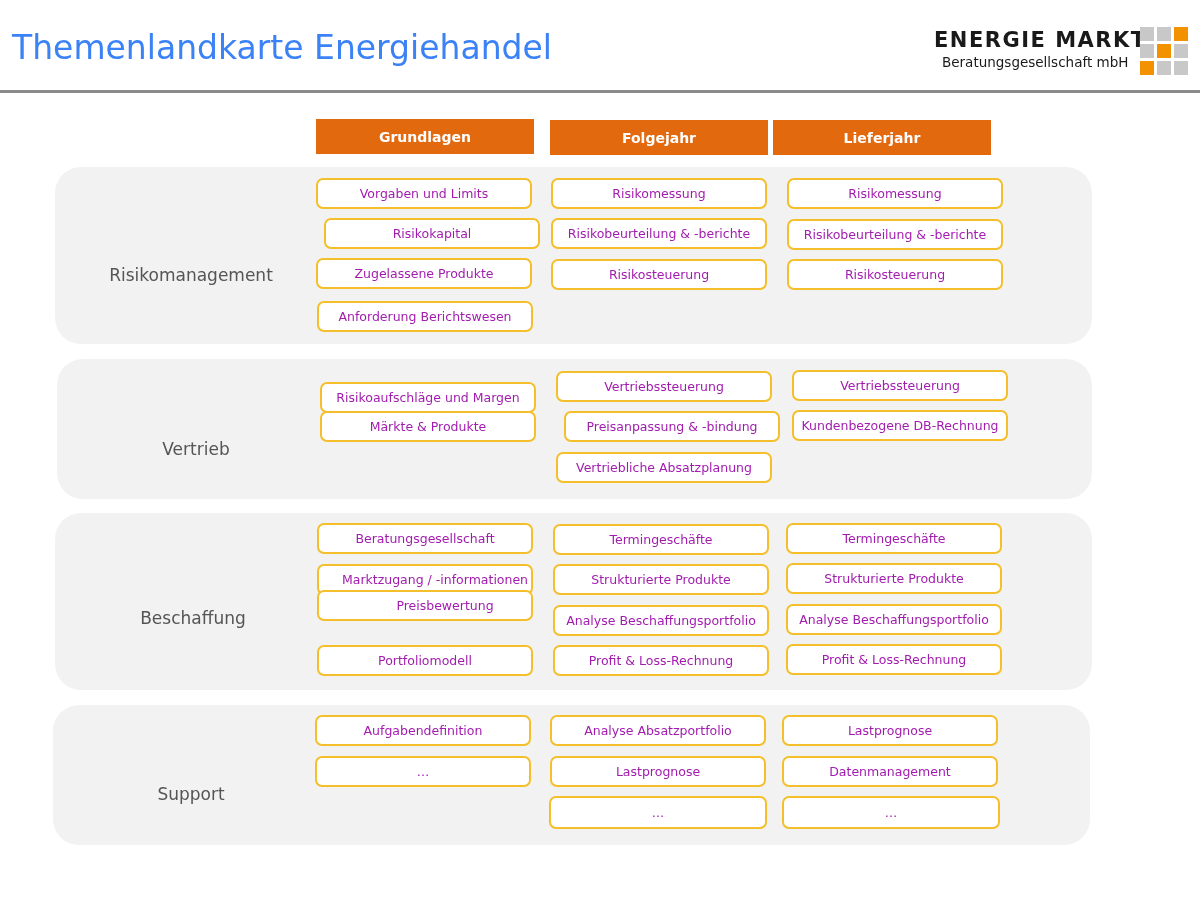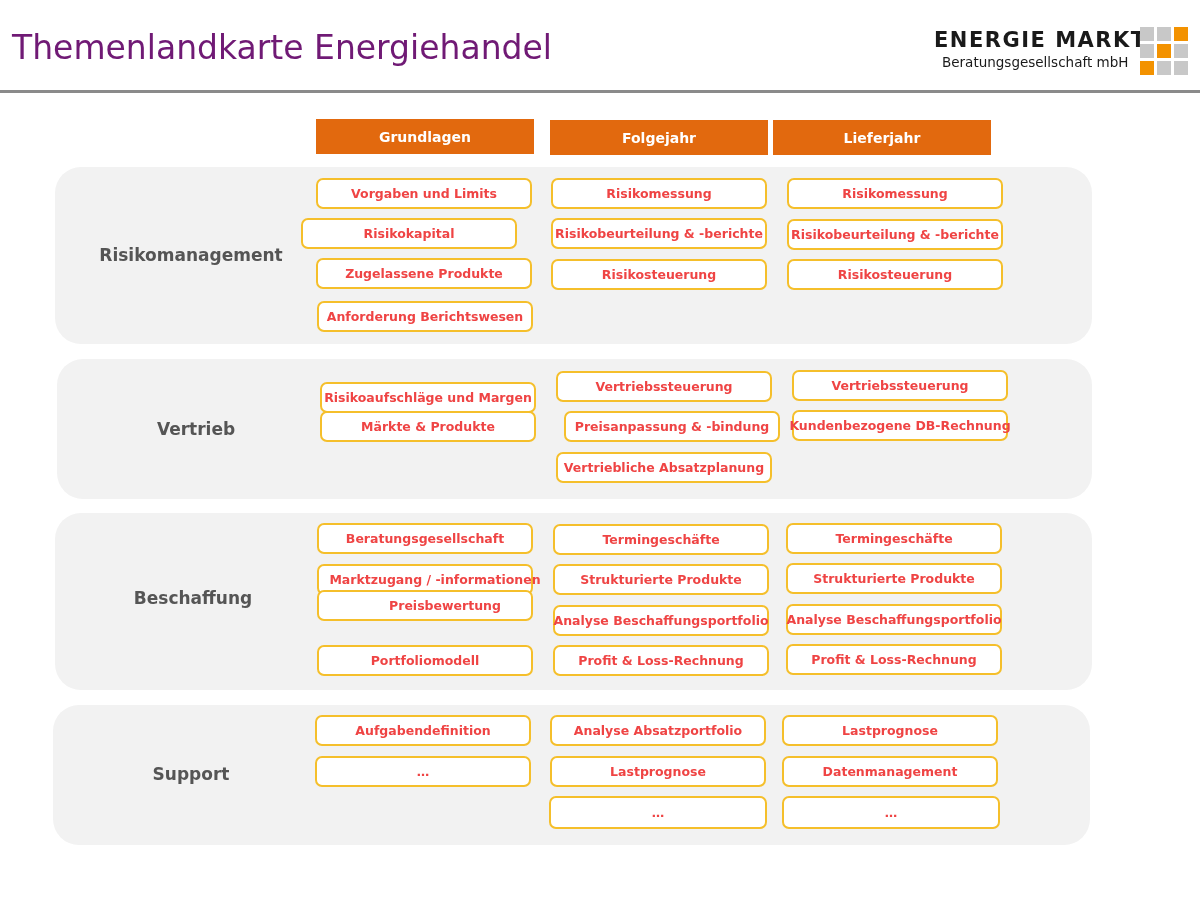--- a/index.html
+++ b/index.html
@@ -1,30 +1,30 @@
 <!DOCTYPE html>
 <html><head>
 <meta charset="utf-8">
 <style>
   html, body { margin:0; padding:0; }
   body { width:1200px; height:900px; background:#ffffff; position:relative; overflow:hidden;
          font-family:"DejaVu Sans", "Liberation Sans", sans-serif; color:#222; }
-  .title { position:absolute; left:12px; top:28px; font-size:33px; color:#701a75; font-weight:normal; letter-spacing:0px; }
+  .title { position:absolute; left:12px; top:28px; font-size:33px; color:#3b82f6; font-weight:normal; letter-spacing:0px; }
   .rule { position:absolute; left:0; top:90px; width:1200px; height:3px; background:#8a8a8a; }
   .logo { position:absolute; left:934px; top:28px; }
   .logo-main { position:absolute; left:0; top:0; font-family:"DejaVu Sans", sans-serif; font-weight:bold; font-size:21px; color:#1a1a1a; letter-spacing:1.5px; white-space:nowrap; }
   .logo-sub { position:absolute; left:8px; top:26px; font-size:13.5px; color:#1a1a1a; white-space:nowrap; }
   .logo-grid { position:absolute; left:1140px; top:27px; display:grid; grid-template-columns:repeat(3,14px); grid-gap:3px; }
   .logo-grid span { width:14px; height:14px; display:block; }
   .col-head { position:absolute; top:119px; height:35px; width:218px; background:#e2690e; color:#fff;
               font-weight:bold; font-size:14px; display:flex; align-items:center; justify-content:center; }
   .band { position:absolute; background:#f2f2f2; border-radius:26px; }
-  .band-label { position:absolute; font-weight:bold; font-size:17px; color:#555; text-align:center; width:240px; }
+  .band-label { position:absolute; font-weight:normal; font-size:17px; color:#555; text-align:center; width:240px;margin-top:20px; }
   .box { position:absolute; width:216px; height:31px; background:#fff; border:2px solid #f5bf2b; border-radius:7px;
-         box-sizing:border-box; display:flex; align-items:center; justify-content:center; font-size:12.5px; color:#ef4444; white-space:nowrap;font-weight:bold; }
+         box-sizing:border-box; display:flex; align-items:center; justify-content:center; font-size:12.5px; color:#a21caf; white-space:nowrap; }
 </style>
 </head>
 <body>
 
 <div class="title">Themenlandkarte Energiehandel</div>
 
 <div class="logo">
   <div class="logo-main">ENERGIE MARKT</div>
   <div class="logo-sub">Beratungsgesellschaft mbH</div>
 </div>
@@ -52,21 +52,21 @@
 <div class="band" style="left:57px;top:359px;width:1035px;height:140px;"></div>
 <div class="band-label" style="left:76px;top:419px;">Vertrieb</div>
 
 <div class="band" style="left:55px;top:513px;width:1037px;height:177px;"></div>
 <div class="band-label" style="left:73px;top:588px;">Beschaffung</div>
 
 <div class="band" style="left:53px;top:705px;width:1037px;height:140px;"></div>
 <div class="band-label" style="left:71px;top:764px;">Support</div>
 
 <div class="box" style="left:316px;top:178px;">Vorgaben und Limits</div>
-<div class="box" style="left:301px;top:218px;">Risikokapital</div>
+<div class="box" style="left:324px;top:218px;">Risikokapital</div>
 <div class="box" style="left:316px;top:258px;">Zugelassene Produkte</div>
 <div class="box" style="left:317px;top:301px;">Anforderung Berichtswesen</div>
 <div class="box" style="left:551px;top:178px;">Risikomessung</div>
 <div class="box" style="left:551px;top:218px;">Risikobeurteilung &amp; -berichte</div>
 <div class="box" style="left:551px;top:259px;">Risikosteuerung</div>
 <div class="box" style="left:787px;top:178px;">Risikomessung</div>
 <div class="box" style="left:787px;top:219px;">Risikobeurteilung &amp; -berichte</div>
 <div class="box" style="left:787px;top:259px;">Risikosteuerung</div>
 
 <div class="box" style="left:320px;top:382px;">Risikoaufschläge und Margen</div>

